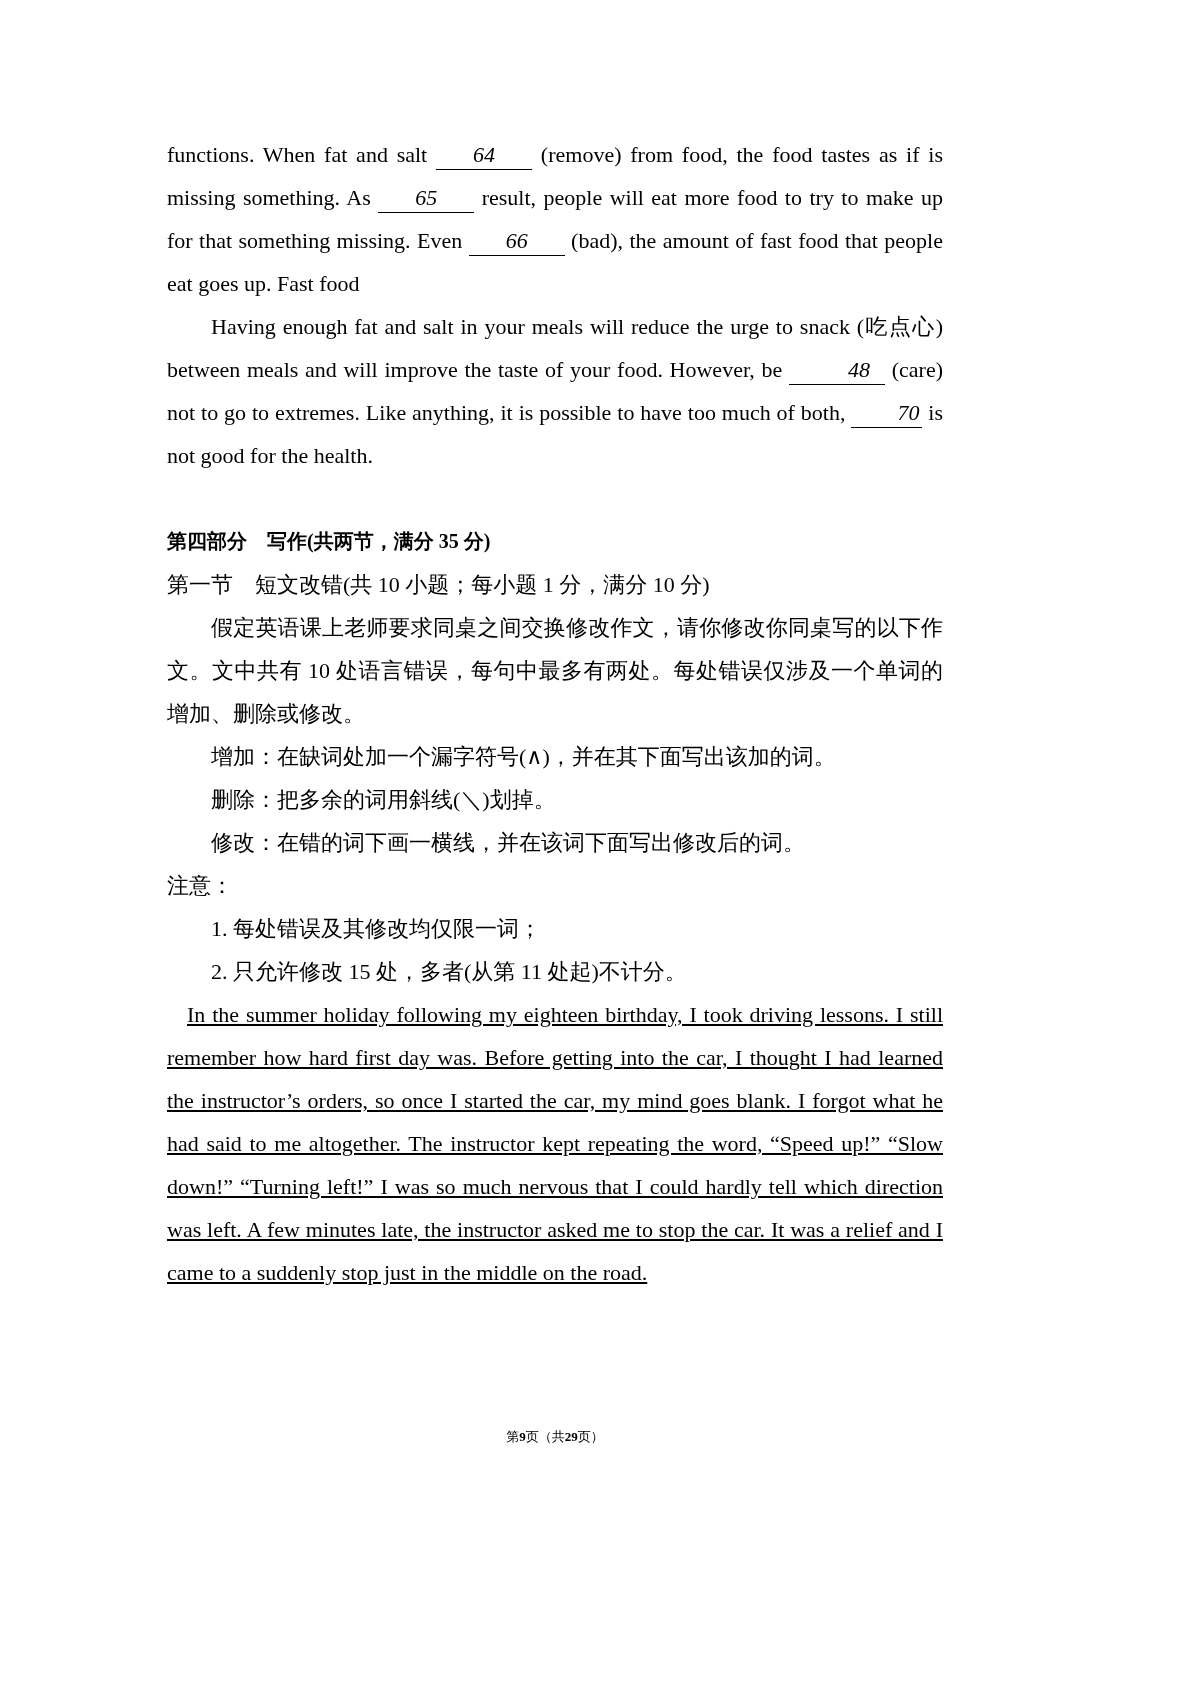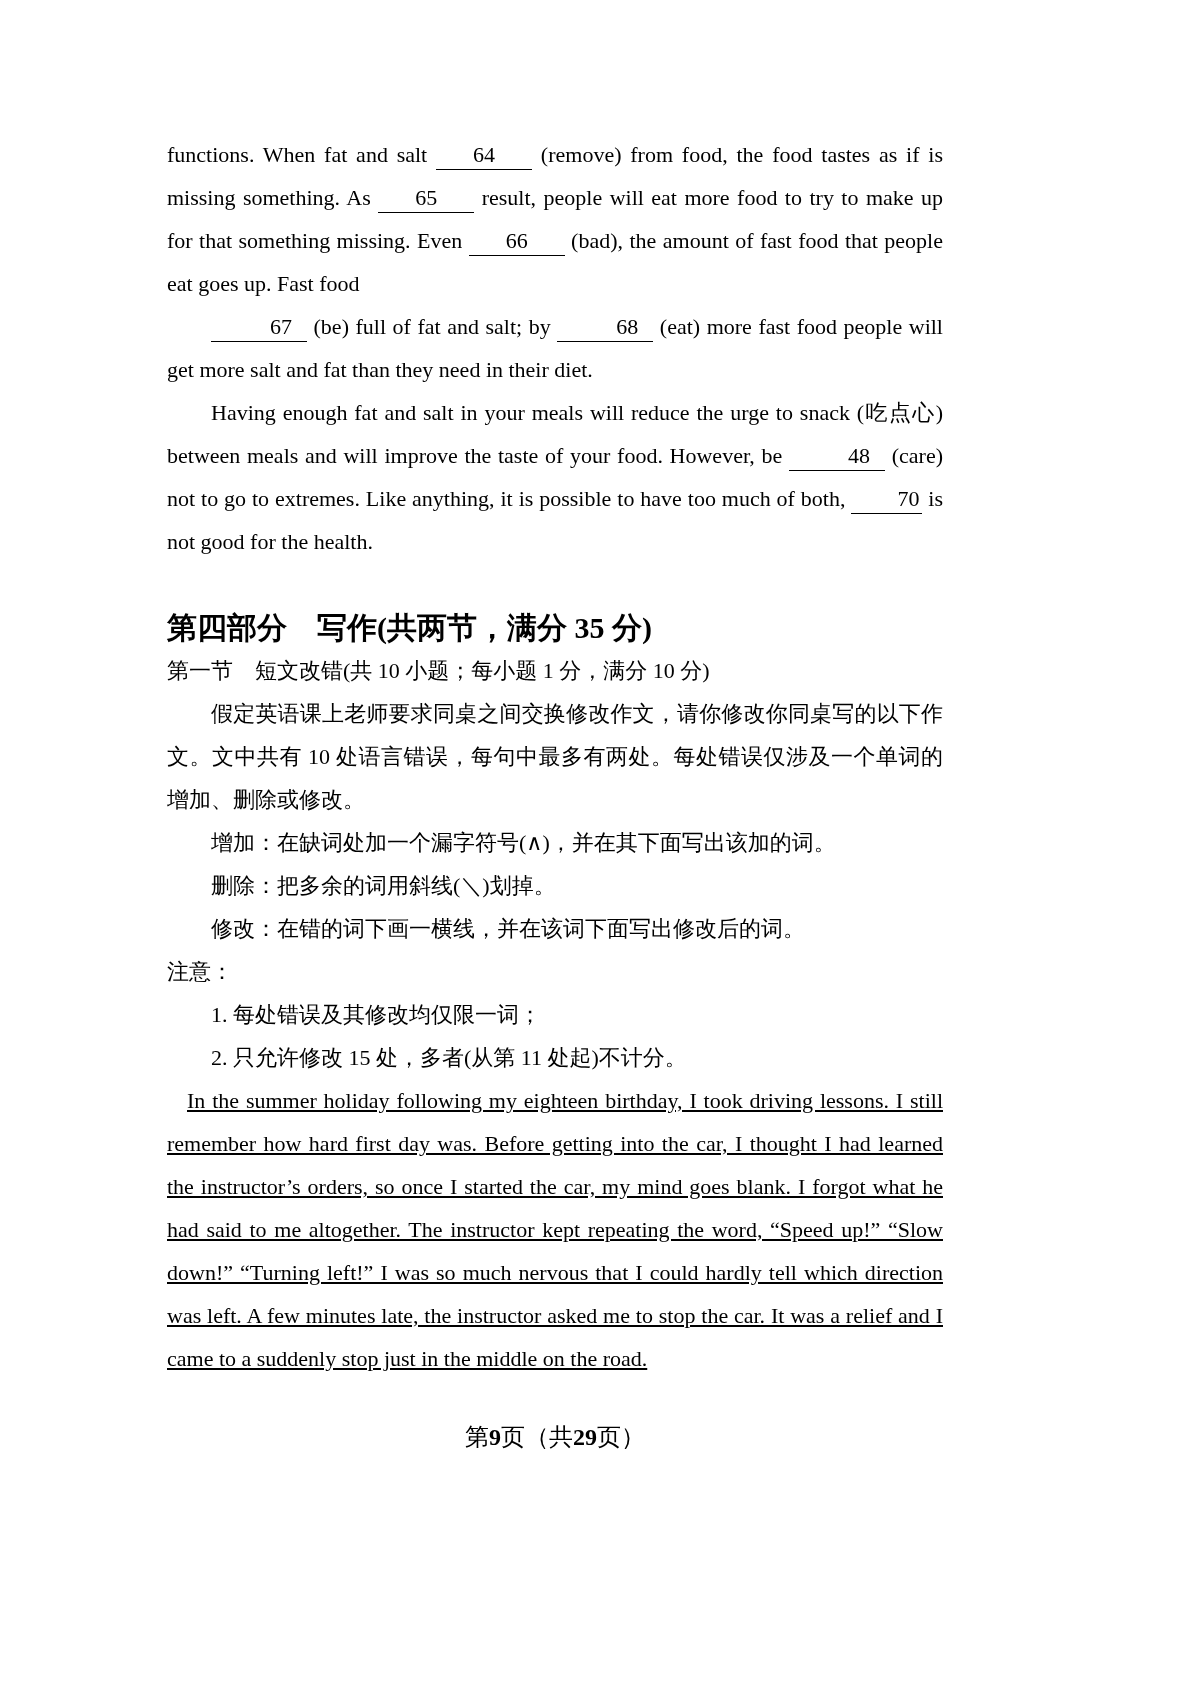--- a/index.html
+++ b/index.html
@@ -17,62 +17,62 @@
       font-size: 22px;
       color: #000000;
       overflow: hidden;
     }
 
     .para { margin: 0; line-height: 43px; }
     .justify { text-align: justify; }
 
     .heading {
       font-weight: bold;
-      font-size: 30px;
+      font-size: 20px;
       margin-top: 43px;
     }
 
     .indent-lg { text-indent: 44px; }
     .indent-cn { text-indent: 44px; }
     .indent-sm { text-indent: 20px; text-decoration: underline; }
 
     .blank {
       display: inline-block;
       min-width: 96px;
       border-bottom: 1.6px solid #000;
       text-align: center;
       padding: 0 3px 1px 3px;
       line-height: 26px;
       vertical-align: baseline;
+      font-style: italic;
     }
     .blank-open {
       min-width: 62px;
       text-align: left;
       padding-left: 2px;
     }
 
     .footer {
       position: absolute;
       left: 167px;
       top: 1424px;
       width: 776px;
       text-align: center;
-      font-size: 24px;
+      font-size: 13px;
       line-height: 26px;
     }
     .footer b { font-weight: bold; }
   </style>
 </head>
 <body>
 
 <div class="page">
 
   <section>
     <p class="para justify">functions. When fat and salt <span class="blank">64</span> (remove) from food, the food tastes as if is missing something. As <span class="blank">65</span> result, people will eat more food to try to make up for that something missing. Even <span class="blank">66</span> (bad), the amount of fast food that people eat goes up. Fast food</p>
-    <p class="para justify indent-lg"><span class="blank">67</span> (be) full of fat and salt; by <span class="blank">68</span> (eat) more fast food people will get more salt and fat than they need in their diet.</p>
     <p class="para justify indent-lg">Having enough fat and salt in your meals will reduce the urge to snack (吃点心) between meals and will improve the taste of your food. However, be <span class="blank">48</span> (care) not to go to extremes. Like anything, it is possible to have too much of both, <span class="blank blank-open">70</span> is not good for the health.</p>
   </section>
 
   <section>
     <p class="para heading">第四部分　写作(共两节，满分 35 分)</p>
     <p class="para">第一节　短文改错(共 10 小题；每小题 1 分，满分 10 分)</p>
     <p class="para justify indent-cn">假定英语课上老师要求同桌之间交换修改作文，请你修改你同桌写的以下作文。文中共有 10 处语言错误，每句中最多有两处。每处错误仅涉及一个单词的增加、删除或修改。</p>
     <p class="para indent-cn">增加：在缺词处加一个漏字符号(∧)，并在其下面写出该加的词。</p>
     <p class="para indent-cn">删除：把多余的词用斜线(＼)划掉。</p>
     <p class="para indent-cn">修改：在错的词下画一横线，并在该词下面写出修改后的词。</p>

